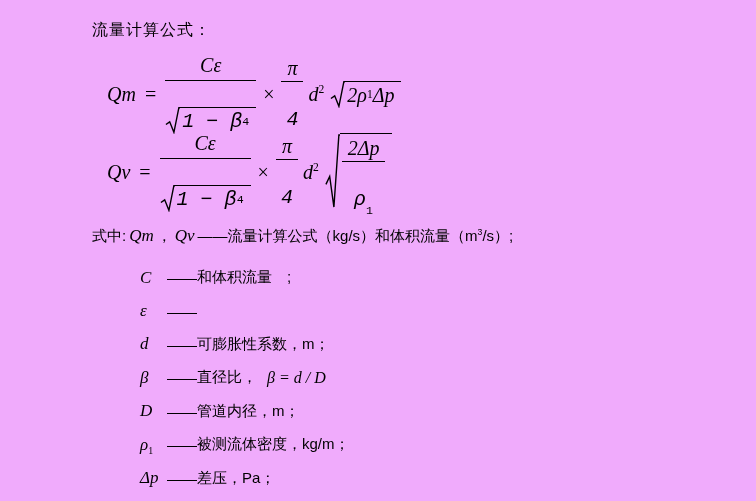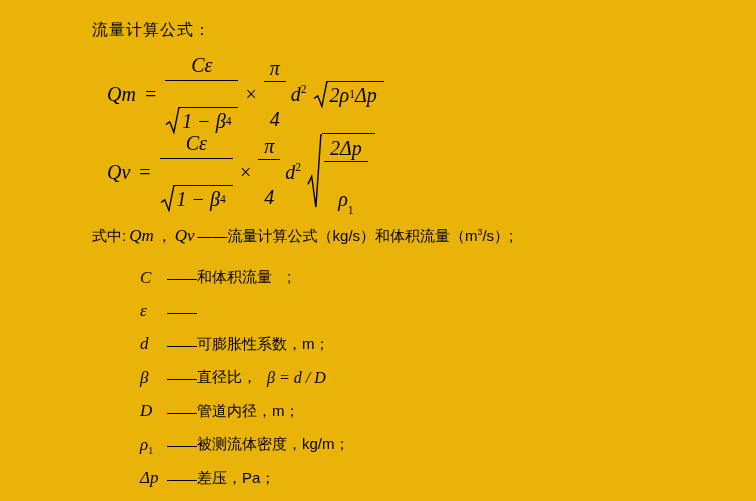--- a/index.html
+++ b/index.html
@@ -1,20 +1,20 @@
 <!DOCTYPE html>
 <html><head>
 <meta charset="utf-8">
 <style>
   html, body { margin: 0; padding: 0; background: #fff; }
   .doc {
     position: relative;
     width: 756px;
     height: 501px;
-    background: #eab308;
+    background: #f0abfc;
     color: #000;
     font-family: "Liberation Sans", sans-serif;
     overflow: hidden;
   }
   .title {
     position: absolute;
     left: 92px;
     top: 20px;
     font-size: 16px;
     letter-spacing: 1px;
@@ -43,20 +43,21 @@
   .frac .num {
     align-self: stretch;
     text-align: center;
     border-bottom: 1.3px solid #000;
     padding: 0 6px 3px 6px;
   }
   .frac .den {
     padding-top: 2px;
     display: inline-flex;
     align-items: flex-end;
+    font-family: Liberation Mono, monospace;
   }
   .frac-inner .num { padding-bottom: 1px; }
   .sqrt {
     position: relative;
     display: inline-flex;
     padding-left: 15px;
   }
   .radsign {
     position: absolute;
     left: 0; top: 0;

